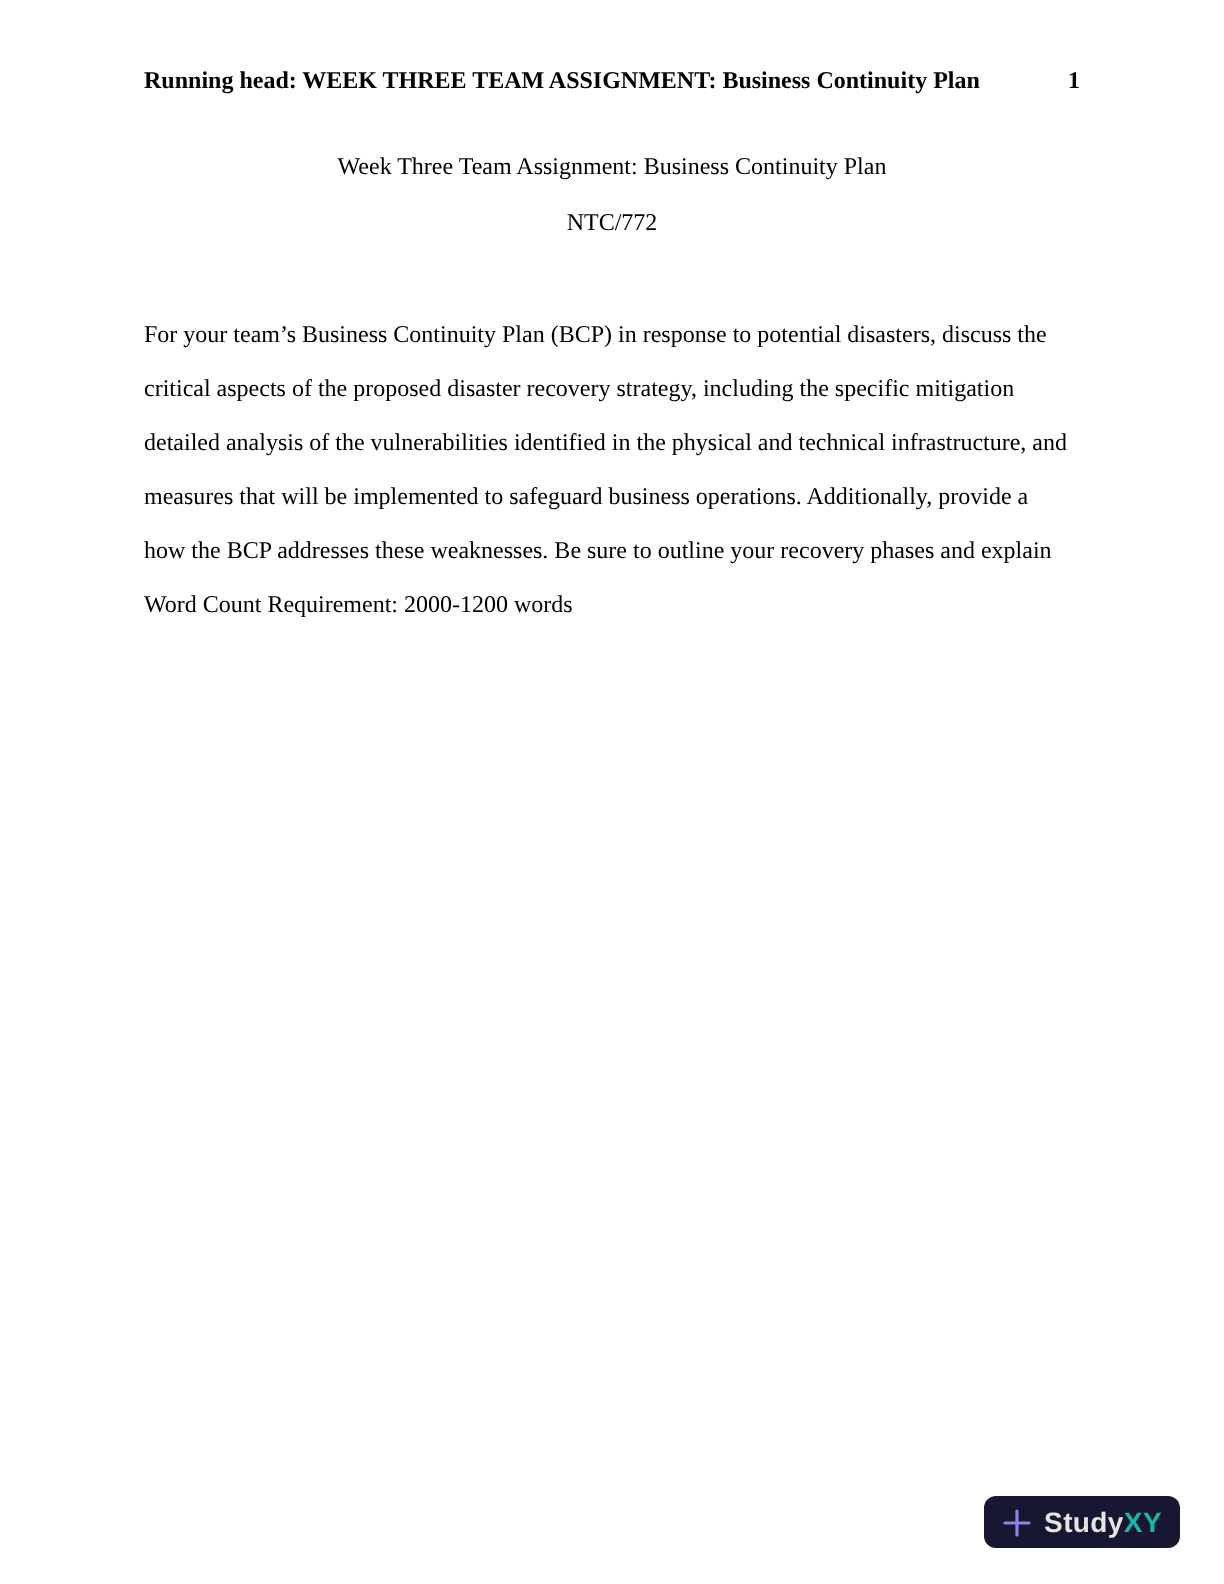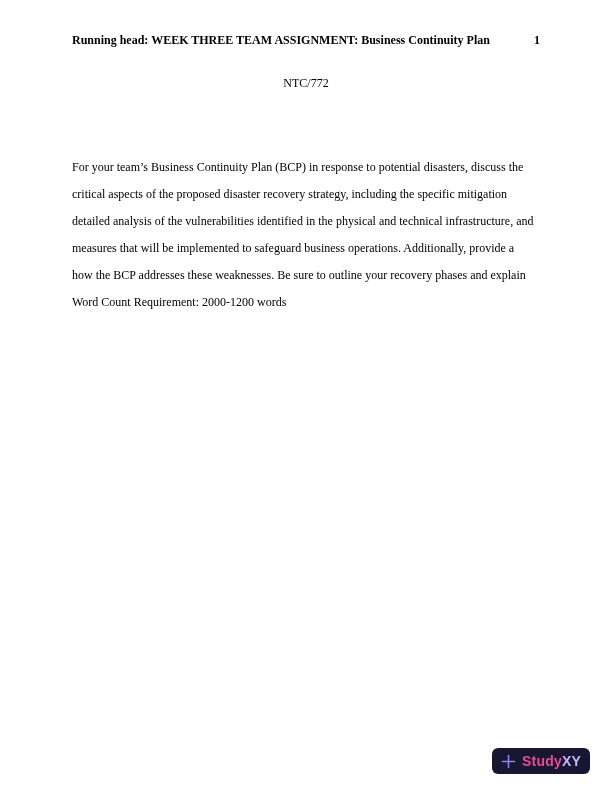--- a/index.html
+++ b/index.html
@@ -73,34 +73,35 @@
     width: 15px;
     height: 15px;
   }
   .brand {
     font-size: 14px;
     font-weight: 700;
     letter-spacing: 0.2px;
     line-height: 1;
     white-space: nowrap;
   }
-  .brand .primary { color: #ec4899; }
-  .brand .accent  { color: #c4b5fd; }
+  .brand .primary { color: #e5e5e5; }
+  .brand .accent  { color: #14b8a6; }
 </style>
 </head>
 <body>
 
 <div class="page">
 
   <div class="header">
     <span class="running-head">Running head: WEEK THREE TEAM ASSIGNMENT: Business Continuity Plan</span>
     <span>1</span>
   </div>
 
   <div class="title-block">
+    <div>Week Three Team Assignment: Business Continuity Plan</div>
     <div>NTC/772</div>
   </div>
 
   <div class="body-block">
     <div class="body-line">For your team’s Business Continuity Plan (BCP) in response to potential disasters, discuss the</div>
     <div class="body-line">critical aspects of the proposed disaster recovery strategy, including the specific mitigation</div>
     <div class="body-line">detailed analysis of the vulnerabilities identified in the physical and technical infrastructure, and</div>
     <div class="body-line">measures that will be implemented to safeguard business operations. Additionally, provide a</div>
     <div class="body-line">how the BCP addresses these weaknesses. Be sure to outline your recovery phases and explain</div>
     <div class="body-line"><span class="bold">Word Count Requirement:</span><span> 2000-1200 words</span></div>

